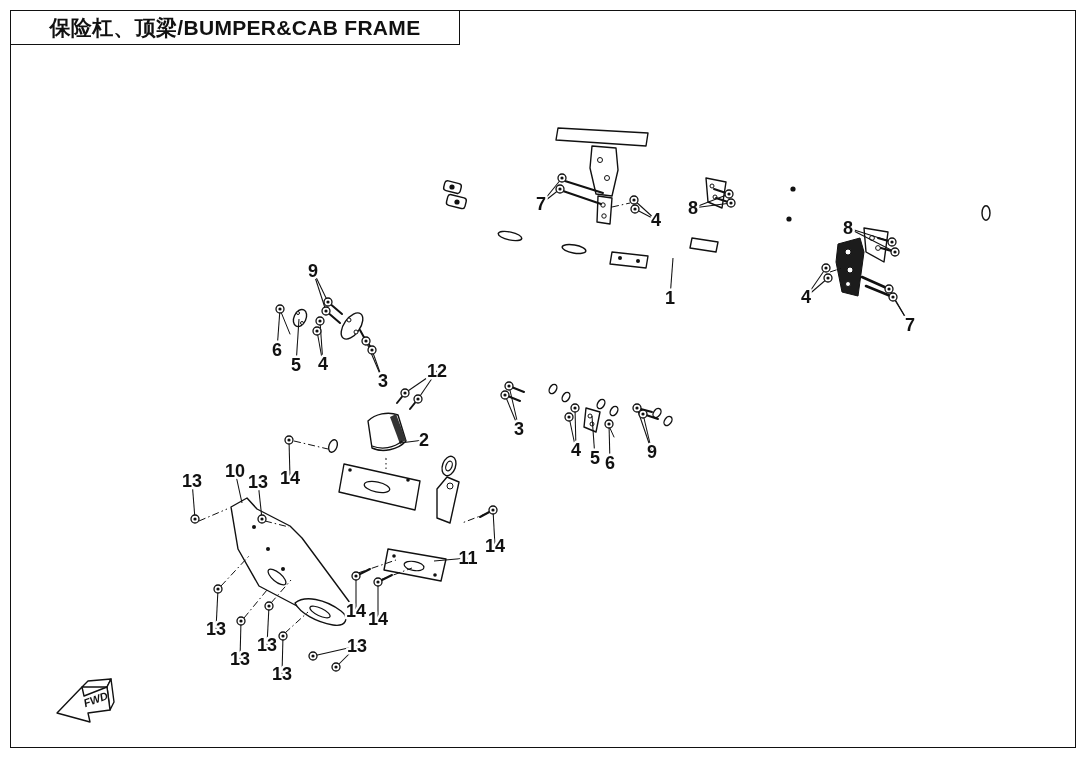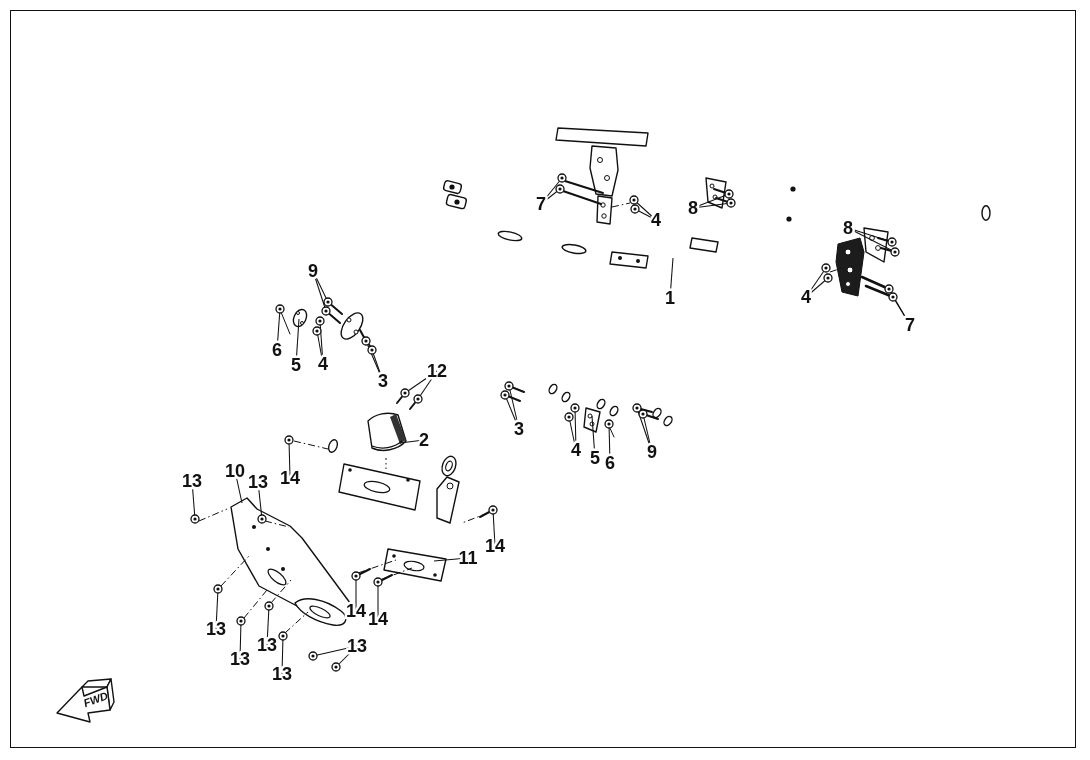--- a/index.html
+++ b/index.html
@@ -29,20 +29,23 @@
         font-size:18px;text-anchor:middle;dominant-baseline:central;fill:#111;
         paint-order:stroke;stroke:#fff;stroke-width:5px;stroke-linejoin:round;}
   text.fwd{font-family:"Liberation Sans","DejaVu Sans",sans-serif;font-weight:bold;
         font-style:italic;font-size:11px;text-anchor:middle;fill:#111;}
 </style>
 </head>
 <body>
 
 <div class="page">
   <div class="page-border"></div>
+  <div class="title-box">
+    <span>保险杠、顶梁/BUMPER&amp;CAB FRAME</span>
+  </div>
 
   <svg class="diagram" width="1090" height="760" viewBox="0 0 1090 760">
 
     <g>
       <path class="tube thick" d="M 758 189 C 810 199, 880 207, 930 210 C 952 212, 972 213, 986 213"></path>
       <path class="tube" d="M 622 259 C 668 250, 716 230, 762 196"></path>
       <path class="tube" d="M 641 128 C 676 139, 706 154, 733 172 C 744 179, 752 184, 760 190"></path>
       <path class="tube" d="M 642 128 C 606 122, 566 125, 530 137 C 488 151, 452 178, 432 212 C 420 233, 408 265, 400 292"></path>
       <path class="tube" d="M 452 198 C 505 222, 565 245, 622 259"></path>
       <path class="tube thin" d="M 786 207 L 657 413"></path>

